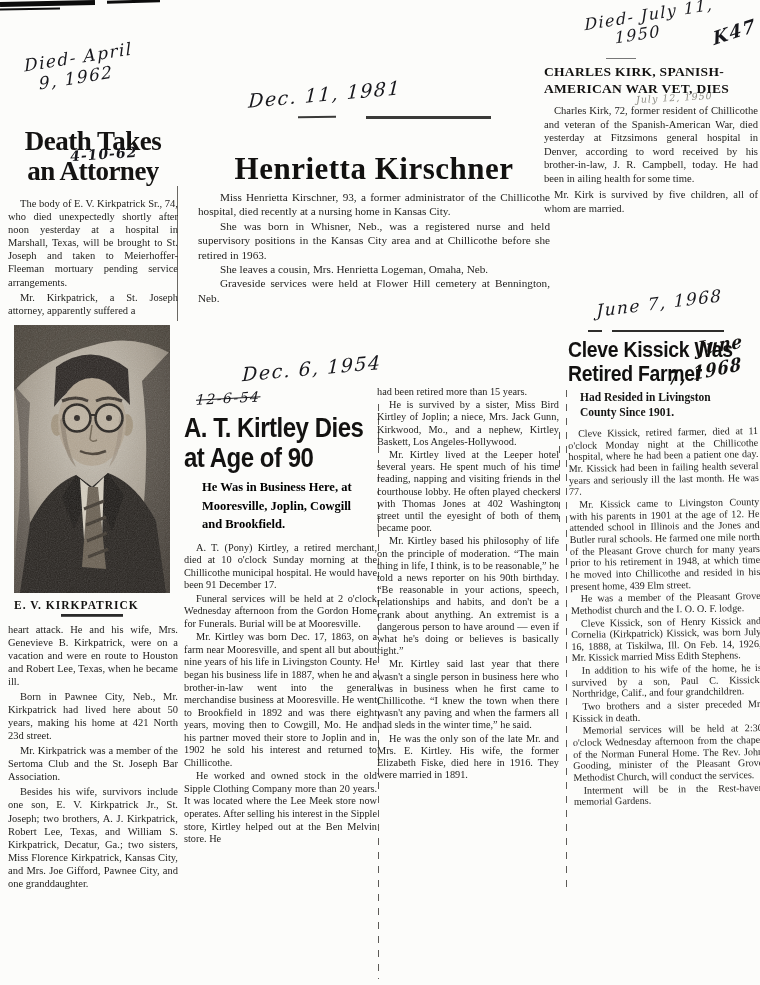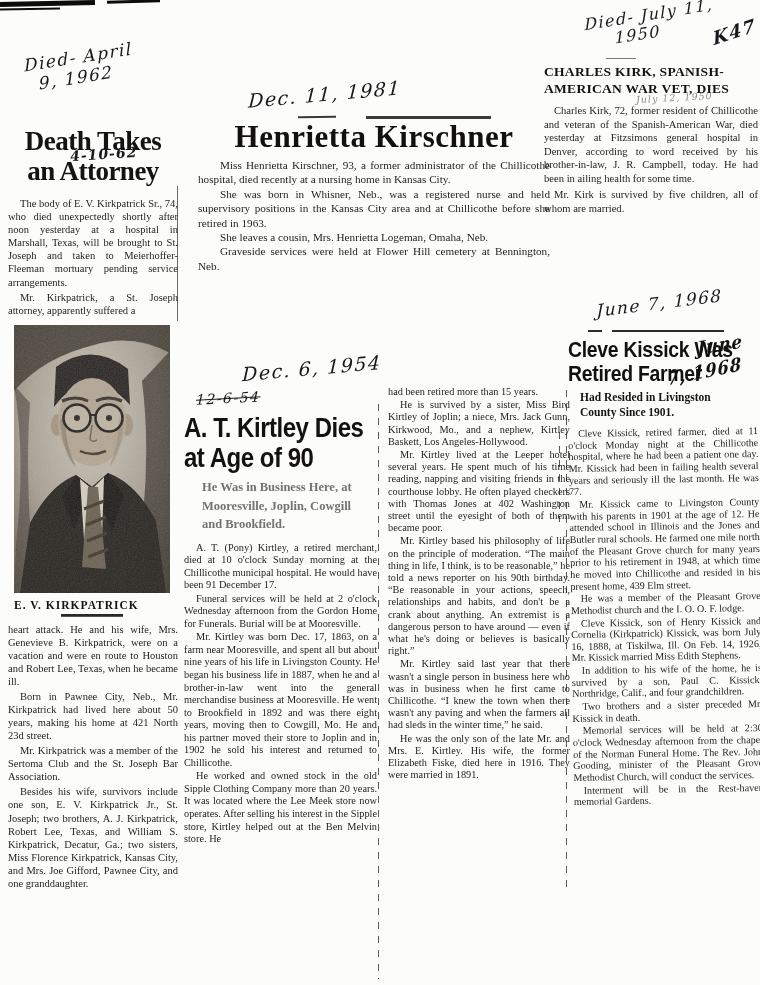--- a/index.html
+++ b/index.html
@@ -84,20 +84,21 @@
   .hk-rule .d1 { left: 100px; width: 38px; transform: rotate(-1deg); }
   .hk-rule .d2 { left: 168px; width: 125px; border-top-width: 3px; }
   .hk-head {
     font-family: "Liberation Serif", serif;
     font-weight: bold;
     font-size: 31px;
     line-height: 34px;
     text-align: center;
     letter-spacing: 0.5px;
     color: #121110;
+    margin-top: 32px;
   }
   .hk-body { margin-top: 4px; font-size: 11.2px; line-height: 14.4px; }
   .hk-body p { text-indent: 22px; margin-bottom: 0; }
 
   
   .art-kirk { left: 544px; top: 58px; width: 214px; }
   .ck-rule { width: 30px; border-top: 1px solid #777; margin: 0 0 4px 62px; }
   .ck-head {
     font-family: "Liberation Serif", serif;
     font-weight: bold;
@@ -121,25 +122,25 @@
     transform-origin: left top;
     color: #131211;
   }
   .kt-sub {
     margin: 12px 0 0 18px;
     font-family: "Liberation Serif", serif;
     font-weight: bold;
     font-size: 12.5px;
     line-height: 18.5px;
     width: 165px;
-    color: #737373;
+    color: #000000;
   }
   .kt-body { margin-top: 8px; font-size: 10.3px; line-height: 12.55px; }
   .kt-body p { margin-bottom: 1px; }
-  .art-kirtley-c2 { left: 388px; top: 386px; width: 182px; }
+  .art-kirtley-c2 { left: 377px; top: 386px; width: 182px; }
   .kt-body2 { font-size: 10.3px; line-height: 12.2px; }
   .kt-body2 p { margin-bottom: 1px; }
   .kt-body2 p:first-child { text-indent: 0; }
 
   
   .art-kissick { left: 568px; top: 330px; width: 190px; }
   .cs-rule { position: relative; height: 4px; margin-bottom: 3px; }
   .cs-rule span { position: absolute; border-top: 2px solid #2e2d2b; }
   .cs-rule .d1 { left: 20px; width: 14px; }
   .cs-rule .d2 { left: 44px; width: 112px; }

